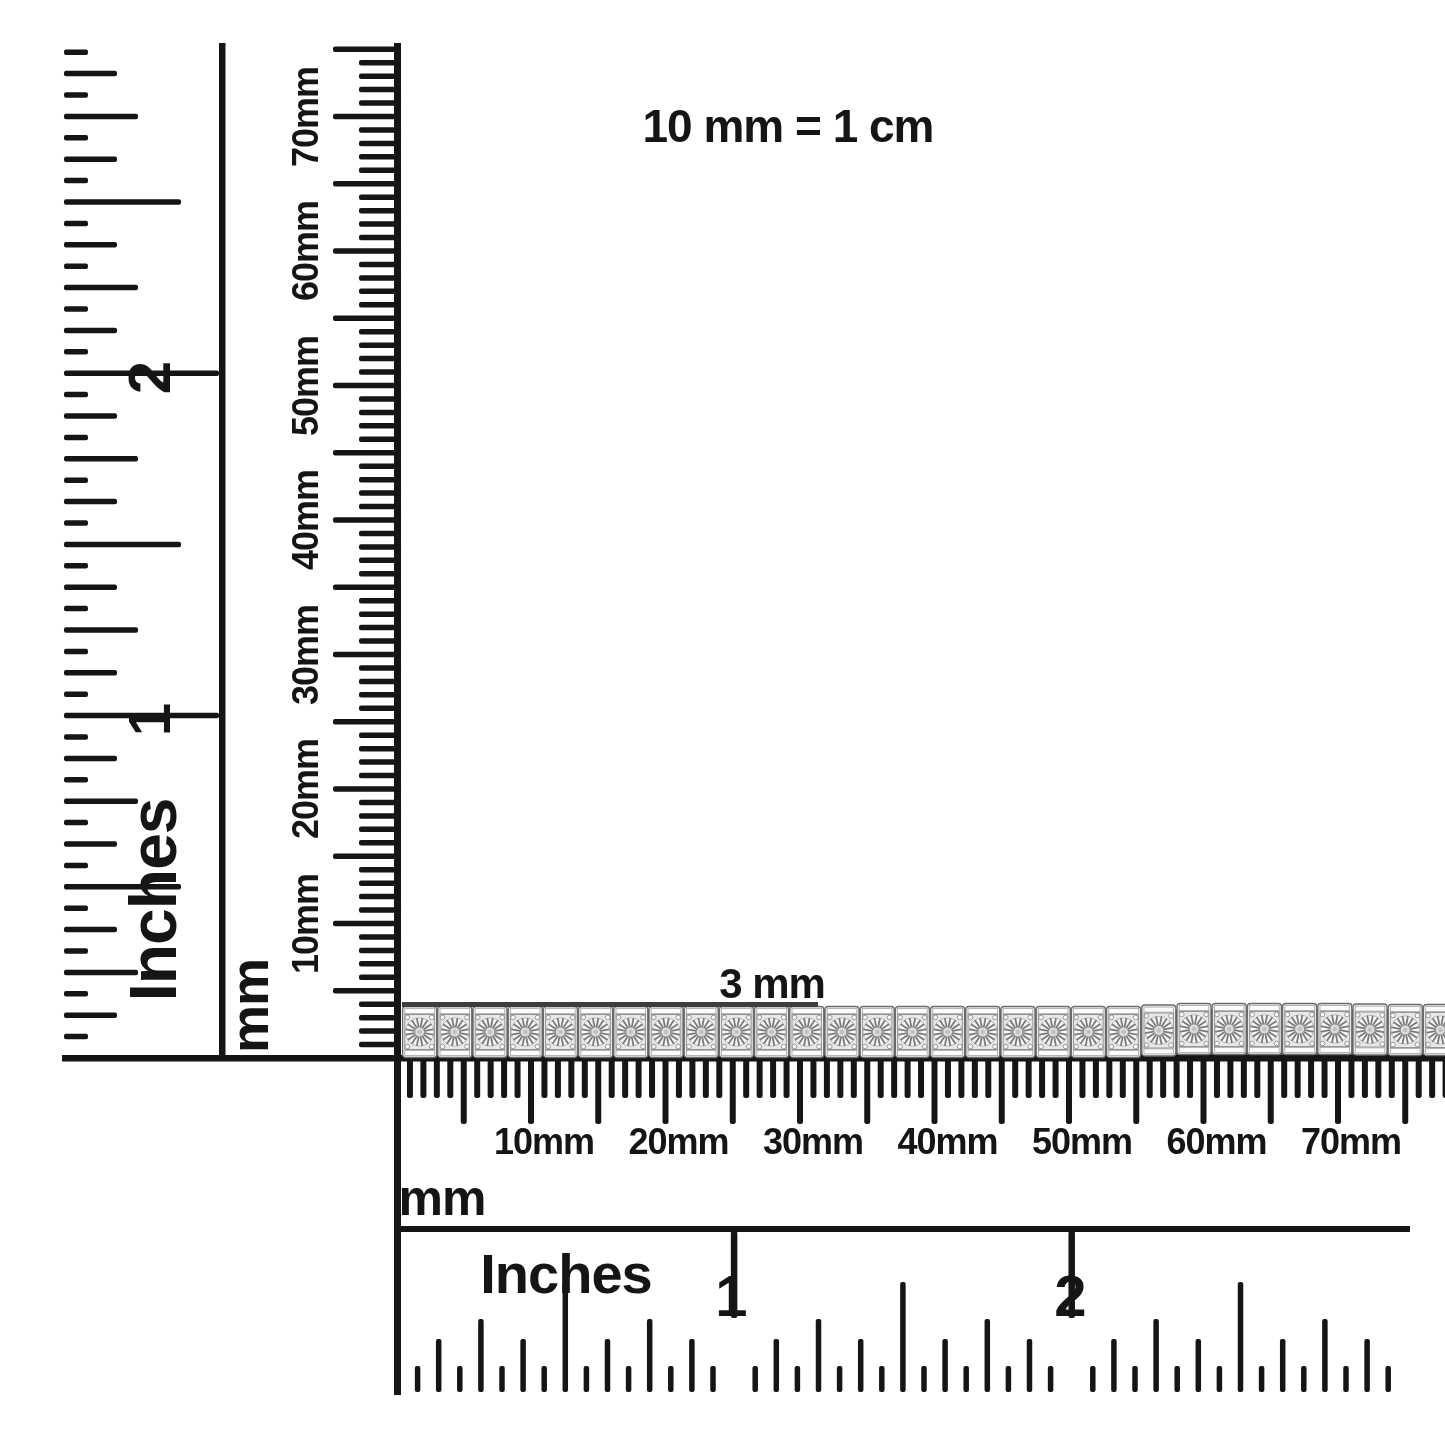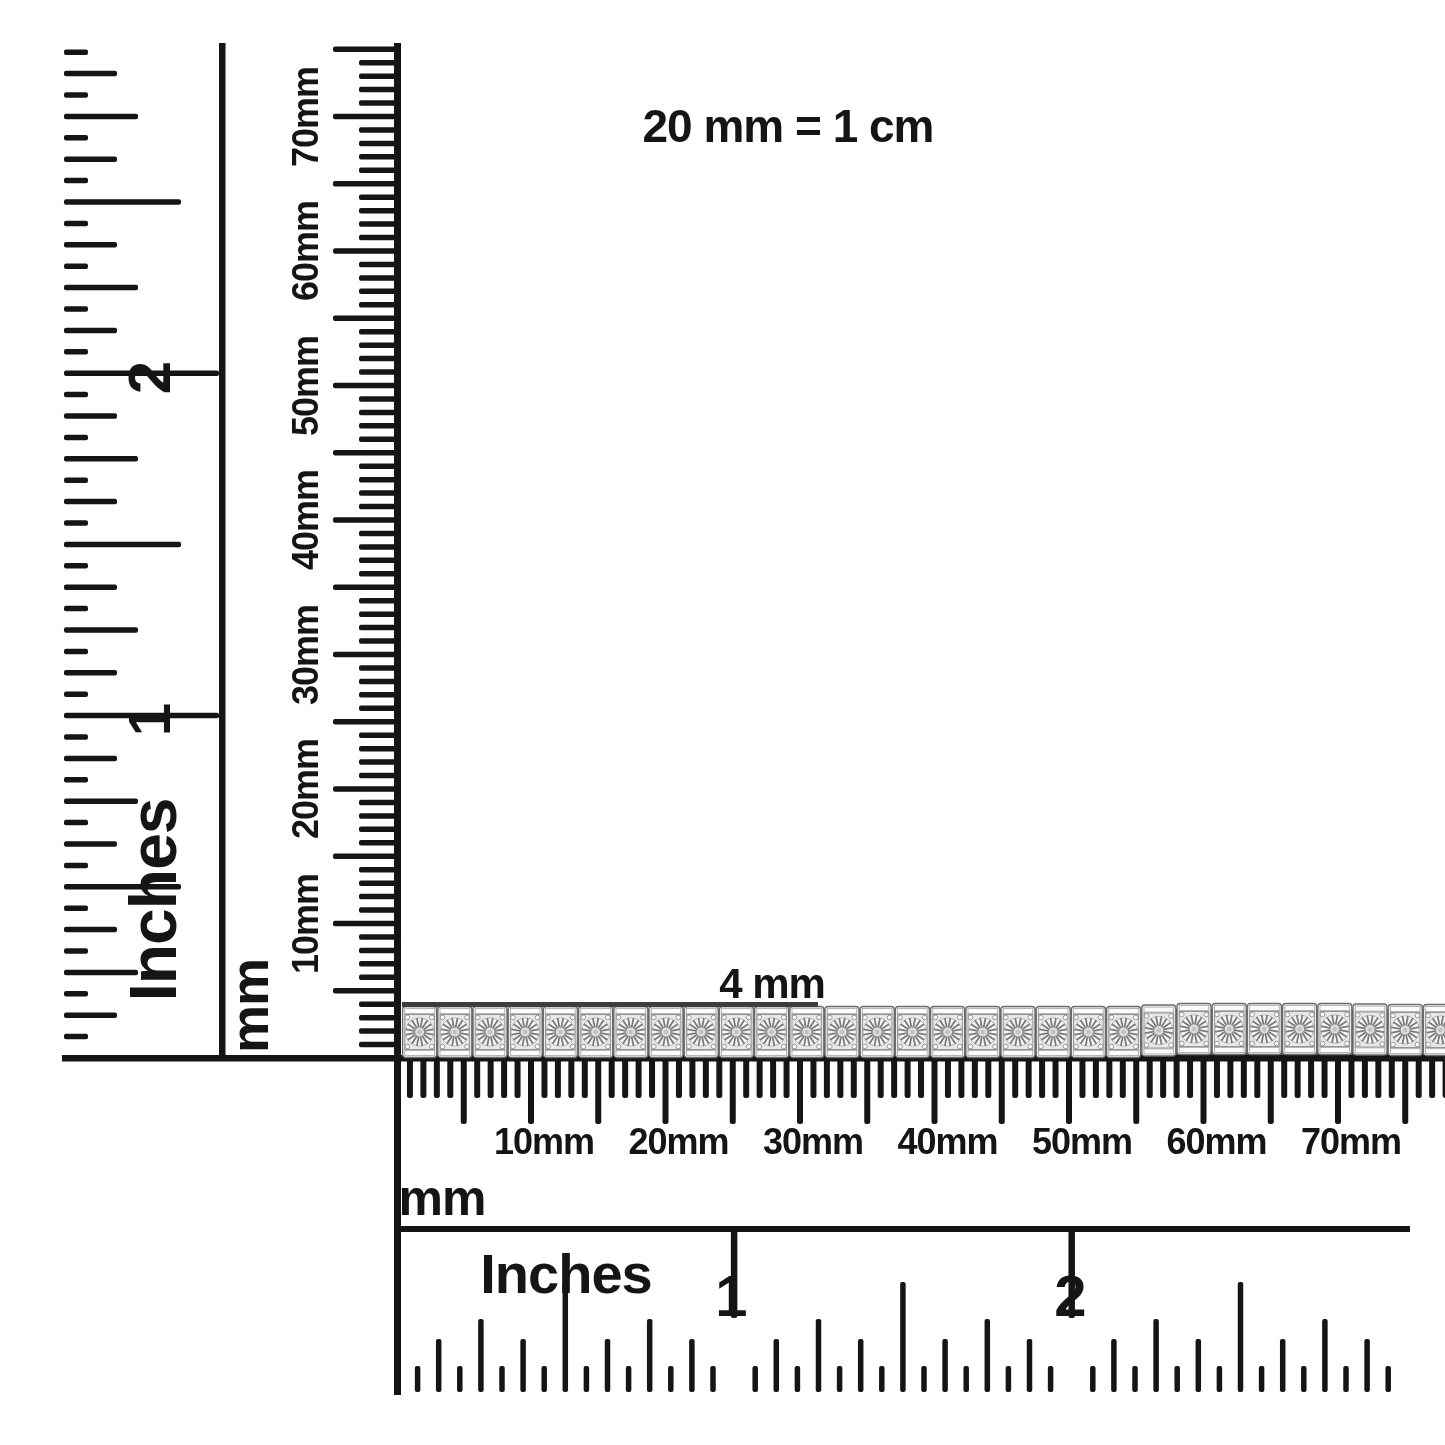--- a/index.html
+++ b/index.html
@@ -1150,23 +1150,23 @@
           <circle cx="17.6" cy="26" r="2.2" fill="#c0c0c0"></circle>
           <circle cx="5.4" cy="11.5" r="2.3" fill="#fdfdfd" stroke="#8d8d8d" stroke-width="0.9"></circle>
           <circle cx="29.8" cy="11.5" r="2.3" fill="#fdfdfd" stroke="#8d8d8d" stroke-width="0.9"></circle>
           <circle cx="5.4" cy="40.5" r="2.3" fill="#fdfdfd" stroke="#8d8d8d" stroke-width="0.9"></circle>
           <circle cx="29.8" cy="40.5" r="2.3" fill="#fdfdfd" stroke="#8d8d8d" stroke-width="0.9"></circle>
         </g>
       </g>
       <rect x="402" y="1002" width="416" height="5" fill="#3d3d3d"></rect>
     </svg>
 
-  <div class="lbl" style="left:788px;top:126px;font-size:46px;">20 mm = 1 cm</div>
+  <div class="lbl" style="left:788px;top:126px;font-size:46px;">10 mm = 1 cm</div>
 
-  <div class="lbl" style="left:772px;top:984px;font-size:42px;font-weight:600;">4 mm</div>
+  <div class="lbl" style="left:772px;top:984px;font-size:42px;font-weight:600;">3 mm</div>
 
   <div class="lbl rot" style="left:153px;top:900px;font-size:66px;">Inches</div>
   <div class="lbl rot" style="left:150px;top:720px;font-size:60px;">1</div>
   <div class="lbl rot" style="left:150px;top:378px;font-size:60px;">2</div>
 
   <div class="lbl rot" style="left:249px;top:1006px;font-size:54px;">mm</div>
 
   <div class="lbl" style="left:442px;top:1198px;font-size:50px;">mm</div>
 
   <div class="lbl" style="left:566px;top:1274px;font-size:56px;">Inches</div>

